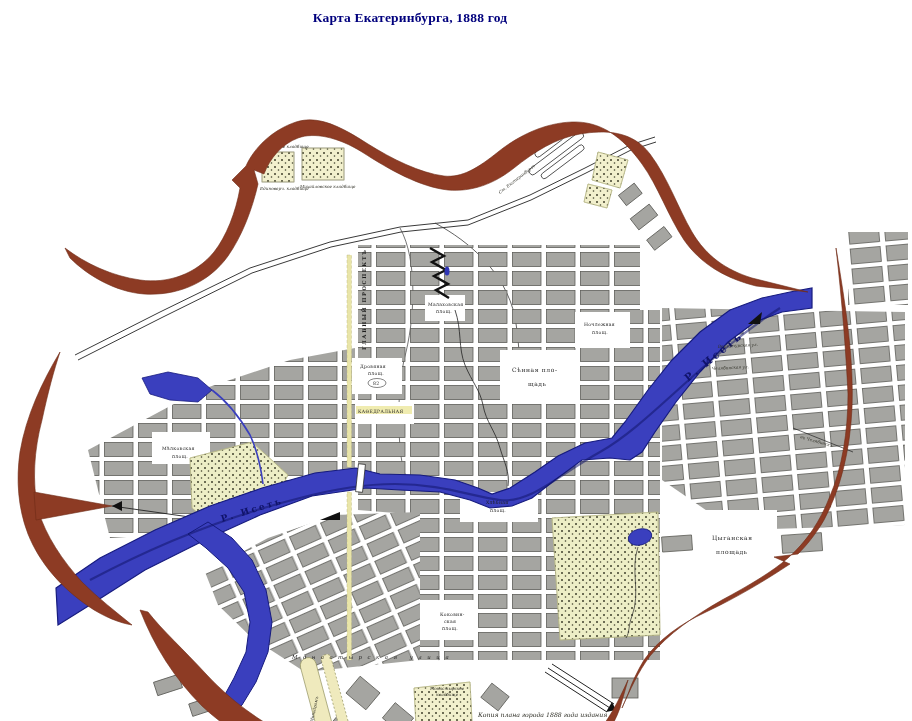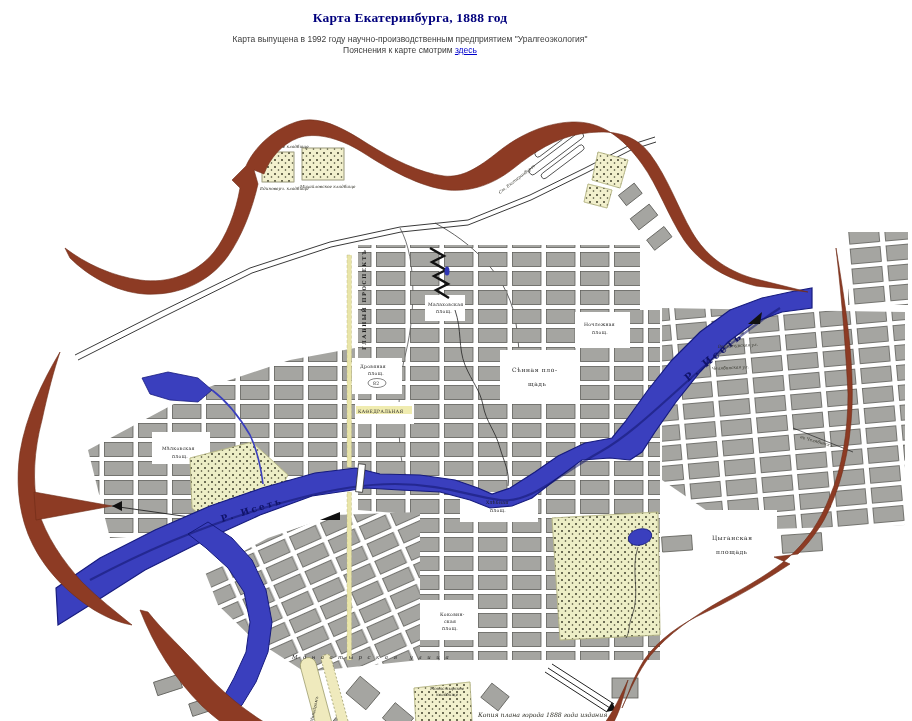--- a/index.html
+++ b/index.html
@@ -16,24 +16,20 @@
   .sq-s{font-size:4.6px;letter-spacing:.3px;}
   .cursive{font-style:italic;font-size:4.2px;fill:#33332a;}
   .river-lbl{font-weight:bold;fill:#10136a;letter-spacing:2.5px;}
   .cap{font-style:italic;font-size:6.2px;fill:#2b2b22;}
 </style>
 </head>
 <body>
 
 <div class="hdr">
   <div class="title">Карта Екатеринбурга, 1888 год</div>
-  <div class="sub">
-    <span>Карта выпущена в 1992 году научно-производственным предприятием "Уралгеоэкология"</span><br>
-    <span>Пояснения к карте смотрим </span><a>здесь</a>
-  </div>
 </div>
 
 <svg width="912" height="661" viewBox="0 0 912 661">
   <defs>
     <pattern id="blk" width="34" height="19" patternUnits="userSpaceOnUse">
       <rect x="2.5" y="2.5" width="28.5" height="14" fill="#a5a5a1" stroke="#5d5d58" stroke-width="0.8"></rect>
     </pattern>
     <pattern id="blkR" width="34" height="19" patternUnits="userSpaceOnUse" patternTransform="rotate(-24)">
       <rect x="2.5" y="2.5" width="28.5" height="14" fill="#a5a5a1" stroke="#5d5d58" stroke-width="0.8"></rect>
     </pattern>

